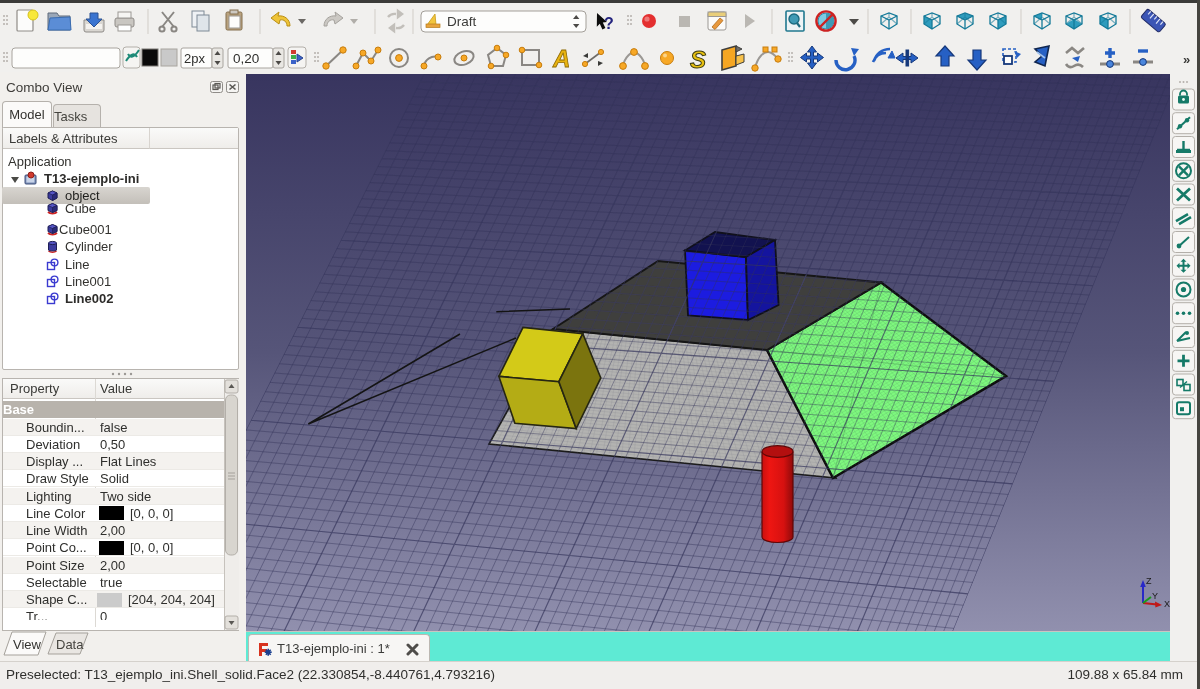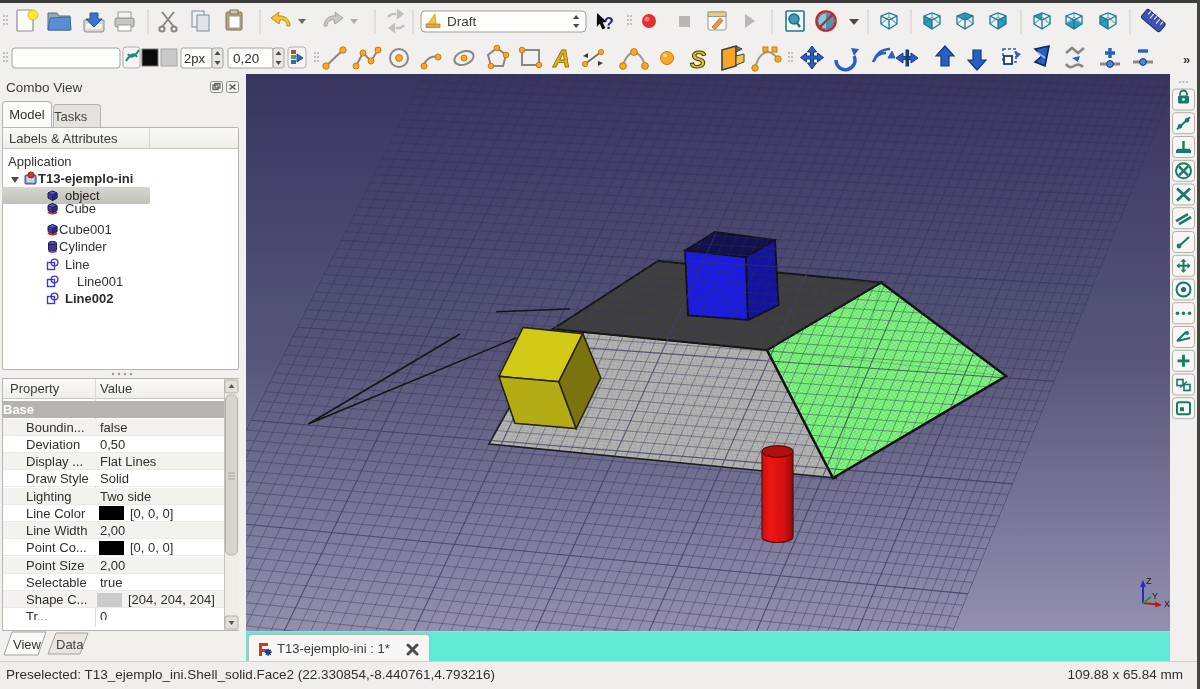--- a/index.html
+++ b/index.html
@@ -409,21 +409,21 @@
         <div style="position:absolute;left:0;top:0;width:147px;height:21px;background:linear-gradient(#fafaf9,#efedea);border-right:1px solid #d8d4cf;border-bottom:1px solid #cac6c1;padding-left:6px;line-height:21px;color:#3a3a37">Labels &amp; Attributes</div>
         <div style="position:absolute;left:147px;top:0;right:0;height:21px;background:linear-gradient(#fafaf9,#efedea);border-bottom:1px solid #cac6c1"></div>
       </div>
       <div class="abs" style="left:0;top:81px;width:239px;height:17px;line-height:17px"><span style="margin-left:8px;color:#33322f">Application</span></div>
       <div class="abs" style="left:0;top:98px;width:239px;height:17px;line-height:17px"><svg width="10" height="10" style="margin-left:10px;vertical-align:-1px" viewBox="0 0 10 10">
           <polygon points="1,3 9,3 5,9" fill="#4a4a46"></polygon>
         </svg><span style="display:inline-block;width:4px"></span><svg width="14" height="14" viewBox="0 0 14 14" style="vertical-align:-2px">
           <rect x="1" y="4" width="11" height="9" rx="1" fill="#7a8fb8" stroke="#40507a"></rect>
           <rect x="2.4" y="5.5" width="8" height="6" fill="#c9d4e8"></rect>
           <circle cx="7" cy="4" r="3" fill="#d03a2e" stroke="#8f1f18"></circle>
-        </svg><b style="color:#2d2c2a">T13-ejemplo-ini</b></div>
+        </svg><b style="margin-left:6px;color:#2d2c2a">T13-ejemplo-ini</b></div>
       <div class="abs" style="left:2px;top:115px;width:148px;height:17px;background:linear-gradient(#d8d5d0,#c3bfb9);border-radius:2px"></div>
       <div class="abs" style="left:0;top:115px;width:239px;height:17px;line-height:17px"><span style="margin-left:46px"><svg width="13" height="13" viewBox="0 0 13 13" style="vertical-align:-2px">
             <polygon points="2,4 6.5,2 11,4 11,9 6.5,11.5 2,9" fill="#3b3b9e" stroke="#1e1e55"></polygon>
             <polygon points="2,4 6.5,6 11,4 6.5,2" fill="#5555c4" stroke="#1e1e55" stroke-width="0.7"></polygon>
             <polygon points="6.5,6 6.5,11.5 11,9 11,4" fill="#2a2a7a" stroke="#1e1e55" stroke-width="0.7"></polygon>
           </svg></span><span style="margin-left:6px;color:#1f1f1d">object</span></div>
       <div class="abs" style="left:0;top:128px;width:239px;height:17px;line-height:17px"><span style="margin-left:46px"><svg width="13" height="13" viewBox="0 0 13 13" style="vertical-align:-2px">
             <path d="M2 10c2 2 7 2 9 0" stroke="#c22" stroke-width="1.8" fill="none"></path>
             <polygon points="2,3.5 6.5,1.5 11,3.5 11,8.5 6.5,10.5 2,8.5" fill="#3b3b9e" stroke="#1e1e55"></polygon>
             <polygon points="2,3.5 6.5,5.5 11,3.5 6.5,1.5" fill="#5555c4" stroke="#1e1e55" stroke-width="0.7"></polygon>
@@ -432,29 +432,29 @@
       <div class="abs" style="left:0;top:149.2px;width:239px;height:17px;line-height:17px"><span style="margin-left:46px"><svg width="13" height="13" viewBox="0 0 13 13" style="vertical-align:-2px">
             <path d="M2 10c2 2 7 2 9 0" stroke="#c22" stroke-width="1.8" fill="none"></path>
             <polygon points="2,3.5 6.5,1.5 11,3.5 11,8.5 6.5,10.5 2,8.5" fill="#3b3b9e" stroke="#1e1e55"></polygon>
             <polygon points="2,3.5 6.5,5.5 11,3.5 6.5,1.5" fill="#5555c4" stroke="#1e1e55" stroke-width="0.7"></polygon>
             <polygon points="6.5,5.5 6.5,10.5 11,8.5 11,3.5" fill="#2a2a7a" stroke="#1e1e55" stroke-width="0.7"></polygon>
           </svg></span><span style="margin-left:0"><span style="color:#33322f">Cube001</span></span></div>
       <div class="abs" style="left:0;top:166.4px;width:239px;height:17px;line-height:17px"><span style="margin-left:46px"><svg width="13" height="13" viewBox="0 0 13 13" style="vertical-align:-2px">
             <path d="M2.5 11c2 1.6 6 1.6 8 0" stroke="#c22" stroke-width="1.6" fill="none"></path>
             <path d="M2.5 3v7c0 1.2 8 1.2 8 0V3" fill="#3b3b9e" stroke="#1e1e55"></path>
             <ellipse cx="6.5" cy="3" rx="4" ry="1.6" fill="#5555c4" stroke="#1e1e55"></ellipse>
-          </svg></span><span style=""><span style="color:#33322f">Cylinder</span></span></div>
+          </svg></span><span style="margin-left:6px"><span style="color:#33322f">Cylinder</span></span></div>
       <div class="abs" style="left:0;top:183.6px;width:239px;height:17px;line-height:17px"><span style="margin-left:46px"><svg width="13" height="13" viewBox="0 0 13 13" style="vertical-align:-2px">
             <rect x="1.5" y="4.5" width="7" height="7" fill="none" stroke="#3a3ad0" stroke-width="1.4"></rect>
             <circle cx="8.5" cy="4.5" r="3.4" fill="none" stroke="#3a3ad0" stroke-width="1.4"></circle>
           </svg></span><span style="margin-left:6px"><span style="color:#33322f">Line</span></span></div>
       <div class="abs" style="left:0;top:200.8px;width:239px;height:17px;line-height:17px"><span style="margin-left:46px"><svg width="13" height="13" viewBox="0 0 13 13" style="vertical-align:-2px">
             <rect x="1.5" y="4.5" width="7" height="7" fill="none" stroke="#3a3ad0" stroke-width="1.4"></rect>
             <circle cx="8.5" cy="4.5" r="3.4" fill="none" stroke="#3a3ad0" stroke-width="1.4"></circle>
-          </svg></span><span style="margin-left:18px"><span style="color:#33322f">Line001</span></span></div>
+          </svg></span><span style="margin-left:6px"><span style="color:#33322f">Line001</span></span></div>
       <div class="abs" style="left:0;top:218.0px;width:239px;height:17px;line-height:17px"><span style="margin-left:46px"><svg width="13" height="13" viewBox="0 0 13 13" style="vertical-align:-2px">
             <rect x="1.5" y="4.5" width="7" height="7" fill="none" stroke="#3a3ad0" stroke-width="1.4"></rect>
             <circle cx="8.5" cy="4.5" r="3.4" fill="none" stroke="#3a3ad0" stroke-width="1.4"></circle>
           </svg></span><span style="margin-left:6px"><b style="color:#2d2c2a">Line002</b></span></div>
       <svg class="abs" style="left:110px;top:299px" width="26" height="6">
         <circle cx="3" cy="3" r="1.2" fill="#9b9894"></circle>
         <circle cx="9" cy="3" r="1.2" fill="#9b9894"></circle>
         <circle cx="15" cy="3" r="1.2" fill="#9b9894"></circle>
         <circle cx="21" cy="3" r="1.2" fill="#9b9894"></circle>
       </svg>

